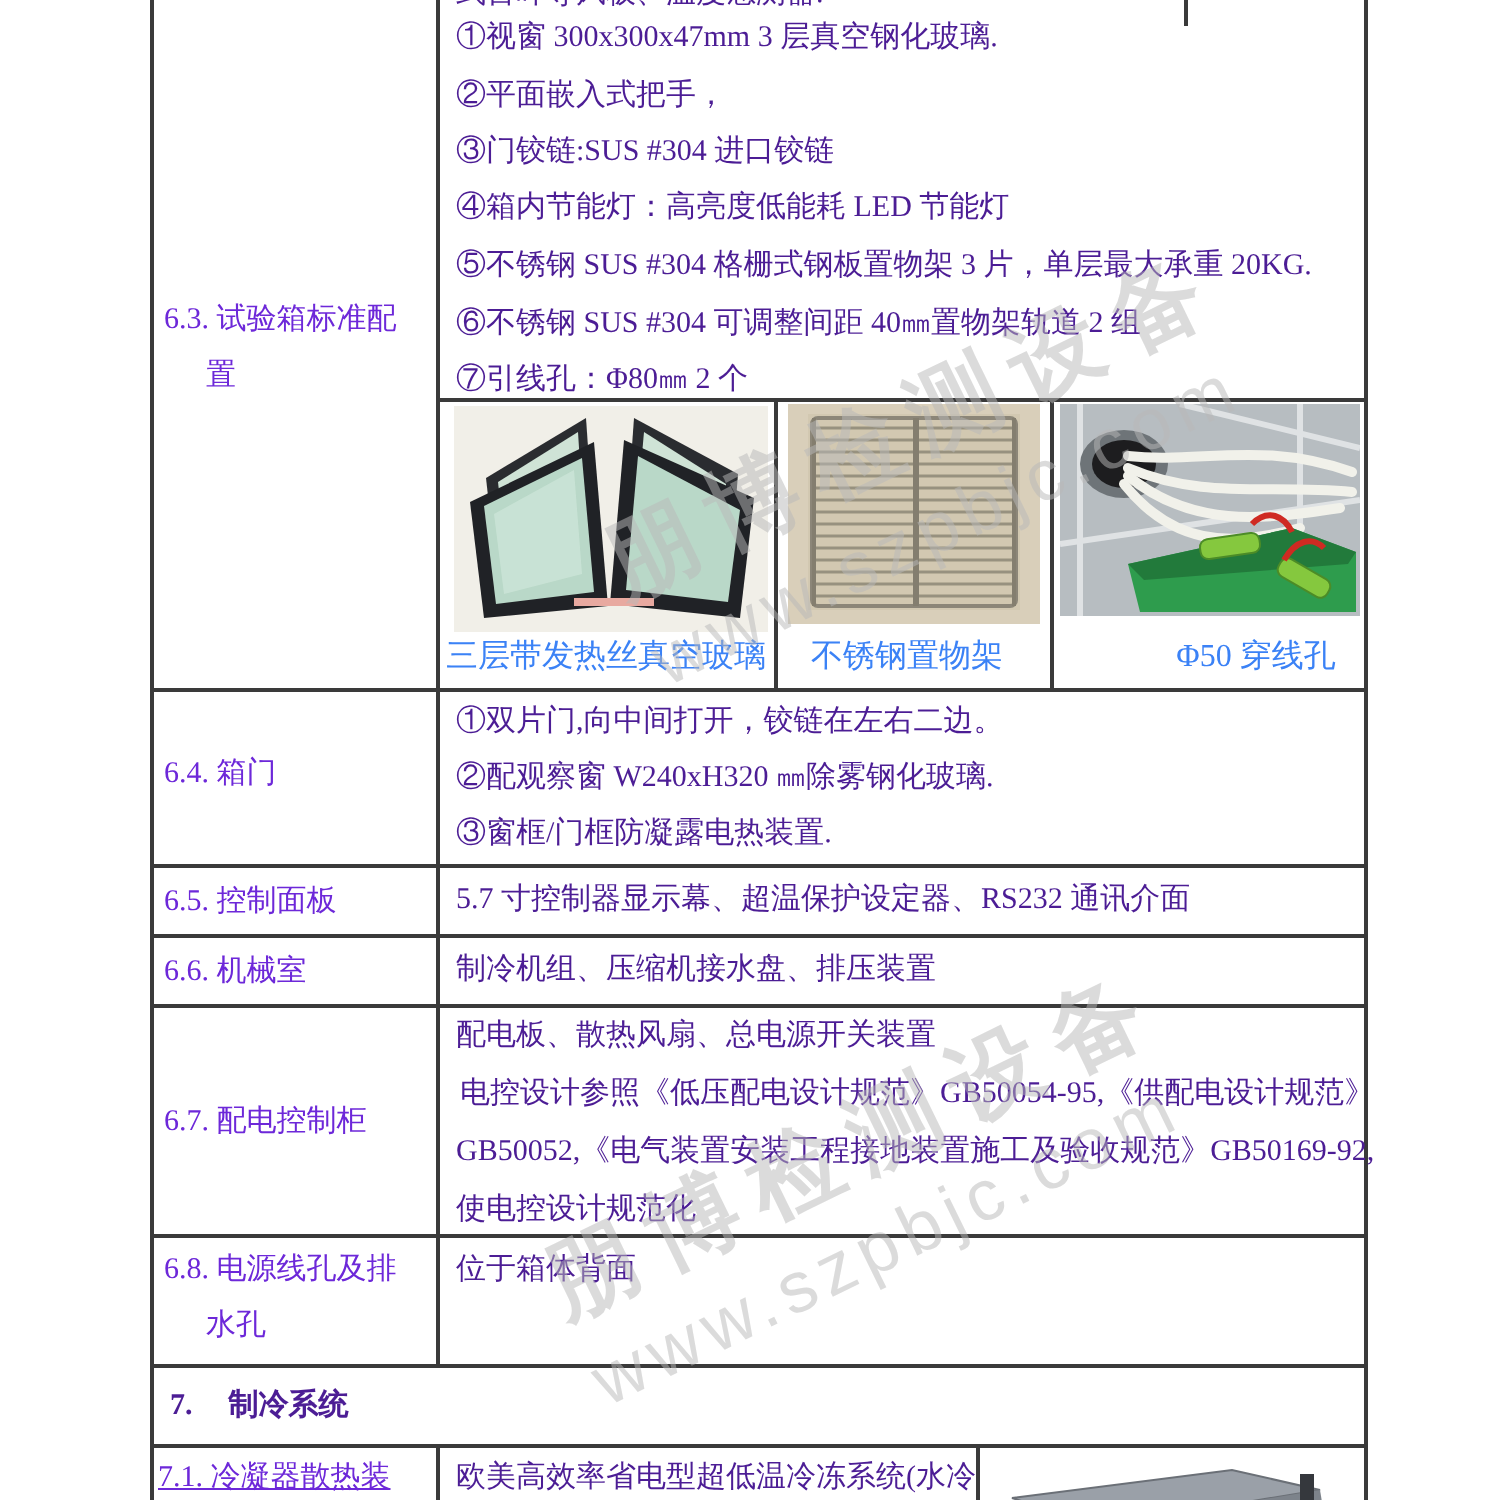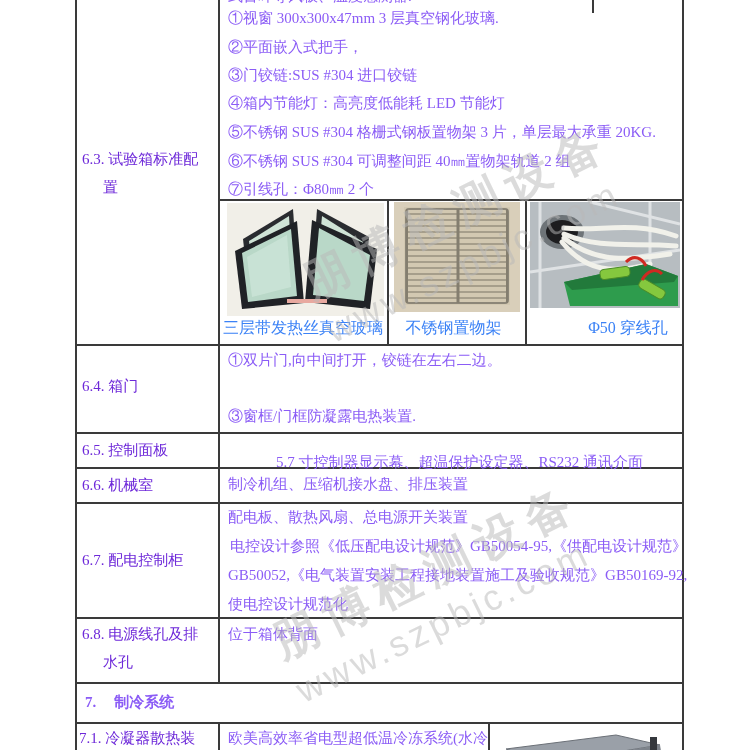--- a/index.html
+++ b/index.html
@@ -1,18 +1,18 @@
 <!DOCTYPE html>
 <html><head>
 <meta charset="utf-8">
 <style>
   html,body{margin:0;padding:0;background:#fff;}
   #doc{position:relative;width:750px;height:750px;background:#ffffff;overflow:hidden;
        font-family:"Liberation Serif","DejaVu Serif",serif;}
-  .t{position:absolute;font-size:15px;color:#8b5cf6;white-space:nowrap;}
+  .t{position:absolute;font-size:15px;color:#4c1d95;white-space:nowrap;}
   .lbl{position:absolute;font-size:15px;color:#6d28d9;white-space:nowrap;}
   .cap{position:absolute;font-size:16px;color:#3b82f6;text-align:center;}
   .vline,.hline{position:absolute;background:#3a3a3a;}
   .vline{width:2px;}
   .hline{height:2px;}
   .wm{position:absolute;color:#b9b9b9;opacity:.5;transform:rotate(-26deg);
       transform-origin:left top;font-family:"Liberation Sans",sans-serif;
       pointer-events:none;z-index:5;}
   .wm .l1{font-size:46px;letter-spacing:10px;font-weight:bold;}
   .wm .l2{font-size:36px;letter-spacing:4px;}
@@ -127,43 +127,44 @@
       </g>
     </svg>
   </div>
 
   <div class="cap" style="left:219px;top:318px;width:168px;">三层带发热丝真空玻璃</div>
   <div class="cap" style="left:388px;top:318px;width:131px;">不锈钢置物架</div>
   <div class="cap" style="left:542px;top:318px;width:172px;">Φ50 穿线孔</div>
 
   <div class="lbl" style="left:82px;top:377px;">6.4. 箱门</div>
   <div class="t" style="left:228px;top:351px;">①双片门,向中间打开，铰链在左右二边。</div>
+  <div class="t" style="left:228px;top:379px;">②配观察窗 W240xH320 ㎜除雾钢化玻璃.</div>
   <div class="t" style="left:228px;top:407px;">③窗框/门框防凝露电热装置.</div>
 
   <div class="lbl" style="left:82px;top:441px;">6.5. 控制面板</div>
-  <div class="t" style="left:228px;top:453px;margin-left:48px;">5.7 寸控制器显示幕、超温保护设定器、RS232 通讯介面</div>
+  <div class="t" style="left:228px;top:440px;">5.7 寸控制器显示幕、超温保护设定器、RS232 通讯介面</div>
 
   <div class="lbl" style="left:82px;top:476px;">6.6. 机械室</div>
   <div class="t" style="left:228px;top:475px;">制冷机组、压缩机接水盘、排压装置</div>
 
   <div class="lbl" style="left:82px;top:551px;">6.7. 配电控制柜</div>
   <div class="t" style="left:228px;top:508px;">配电板、散热风扇、总电源开关装置</div>
   <div class="t" style="left:230px;top:537px;">电控设计参照《低压配电设计规范》GB50054-95,《供配电设计规范》</div>
   <div class="t" style="left:228px;top:566px;">GB50052,《电气装置安装工程接地装置施工及验收规范》GB50169-92,</div>
   <div class="t" style="left:228px;top:595px;">使电控设计规范化</div>
 
   <div class="lbl" style="left:82px;top:625px;">6.8. 电源线孔及排</div>
   <div class="lbl" style="left:103px;top:653px;">水孔</div>
   <div class="t" style="left:228px;top:625px;">位于箱体背面</div>
 
   <div class="t" style="left:85px;top:693px;">
     <span class="hdrnum">7.</span><span class="hdrttl">制冷系统</span>
   </div>
 
-  <div class="lbl" style="left:79px;top:729px;">7.1. 冷凝器散热装</div>
+  <div class="lbl" style="left:79px;top:729px;text-decoration:underline;">7.1. 冷凝器散热装</div>
   <div class="t" style="left:228px;top:729px;">欧美高效率省电型超低温冷冻系统(水冷</div>
   <div class="photo" style="left:498px;top:733px;">
     <svg width="184" height="40" xmlns="http://www.w3.org/2000/svg">
       <rect width="184" height="40" fill="#ffffff"></rect>
       <polygon points="8,16 118,2 162,12 52,30" fill="#9aa0a8" stroke="#6b7077" stroke-width="1"></polygon>
       <polygon points="52,30 162,12 164,24 56,40" fill="#7d838b"></polygon>
       <rect x="152" y="4" width="7" height="26" fill="#35383d"></rect>
     </svg>
   </div>
 

